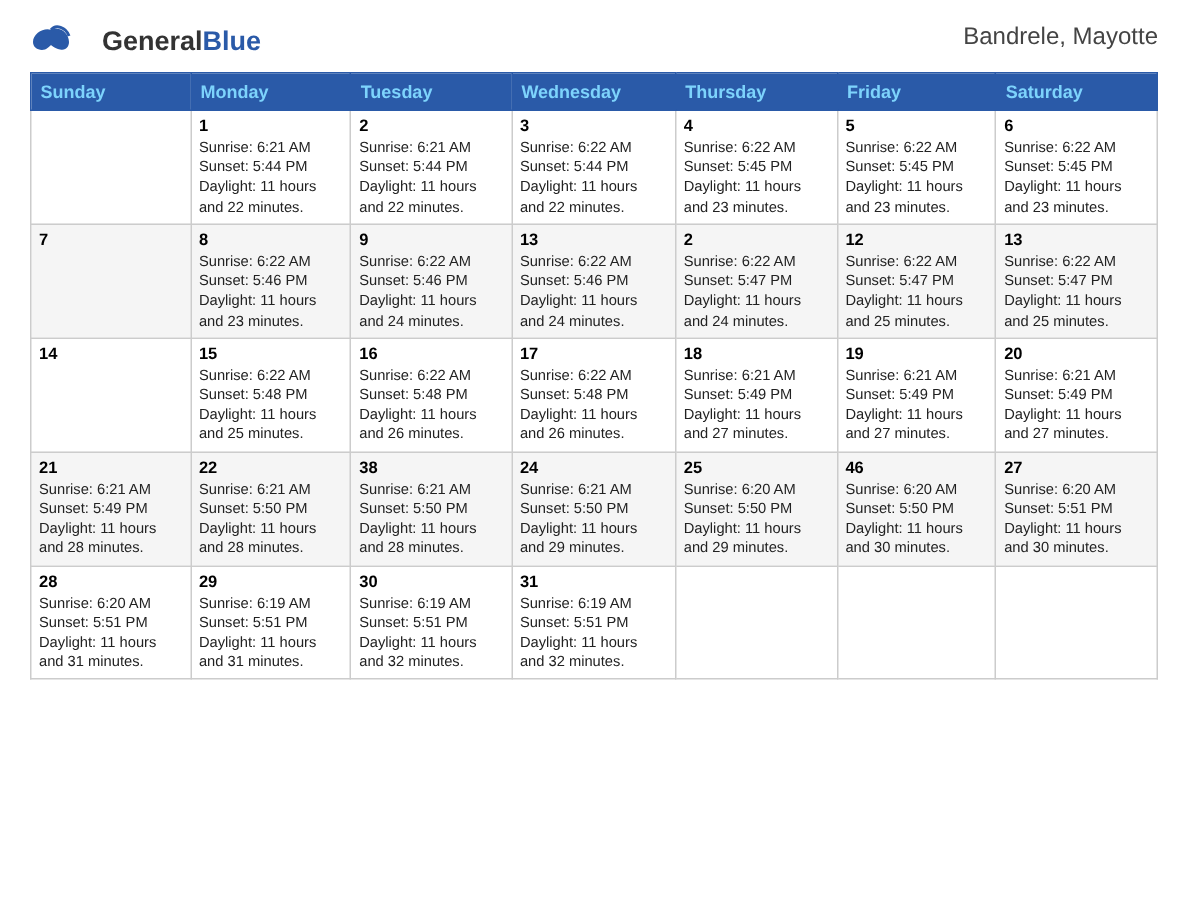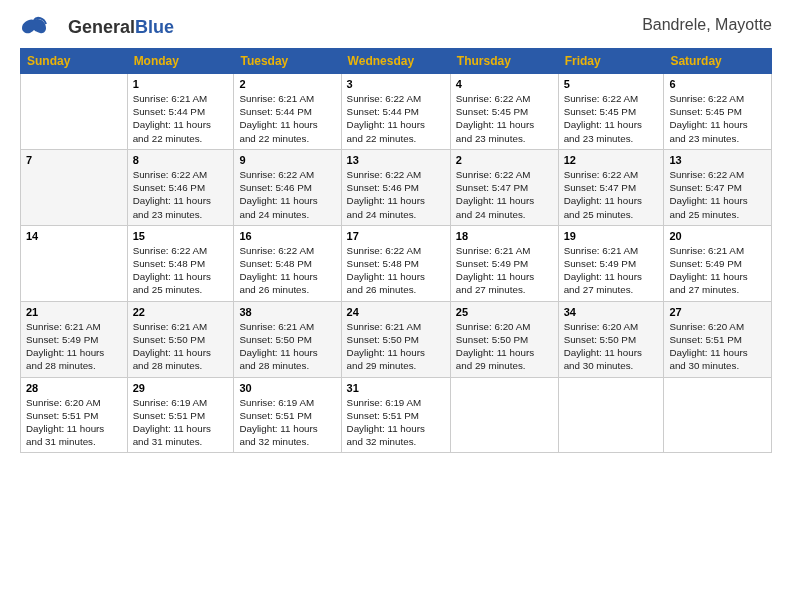--- a/index.html
+++ b/index.html
@@ -54,21 +54,21 @@
       font-size: 16px;
       color: #444;
     }
     .calendar {
       width: 100%;
       border-collapse: collapse;
       font-size: 10.5px;
     }
     .calendar th {
       background: #2a5aa8;
-      color: #eab308;
+      color: #7dd3fc;
       text-align: left;
       padding: 5px 6px;
       font-size: 12px;
       font-weight: bold;
       border: 1px solid #2a5aa8;
     }
     .calendar td {
       border: 1px solid #ccc;
       vertical-align: top;
       padding: 4px 5px;
@@ -295,21 +295,21 @@
 and 29 minutes.</div>
           </td>
           <td>
             <span class="day-number">25</span>
             <div class="day-info" style="white-space: pre-line;">Sunrise: 6:20 AM
 Sunset: 5:50 PM
 Daylight: 11 hours
 and 29 minutes.</div>
           </td>
           <td>
-            <span class="day-number">34</span>
+            <span class="day-number">46</span>
             <div class="day-info" style="white-space: pre-line;">Sunrise: 6:20 AM
 Sunset: 5:50 PM
 Daylight: 11 hours
 and 30 minutes.</div>
           </td>
           <td>
             <span class="day-number">27</span>
             <div class="day-info" style="white-space: pre-line;">Sunrise: 6:20 AM
 Sunset: 5:51 PM
 Daylight: 11 hours

